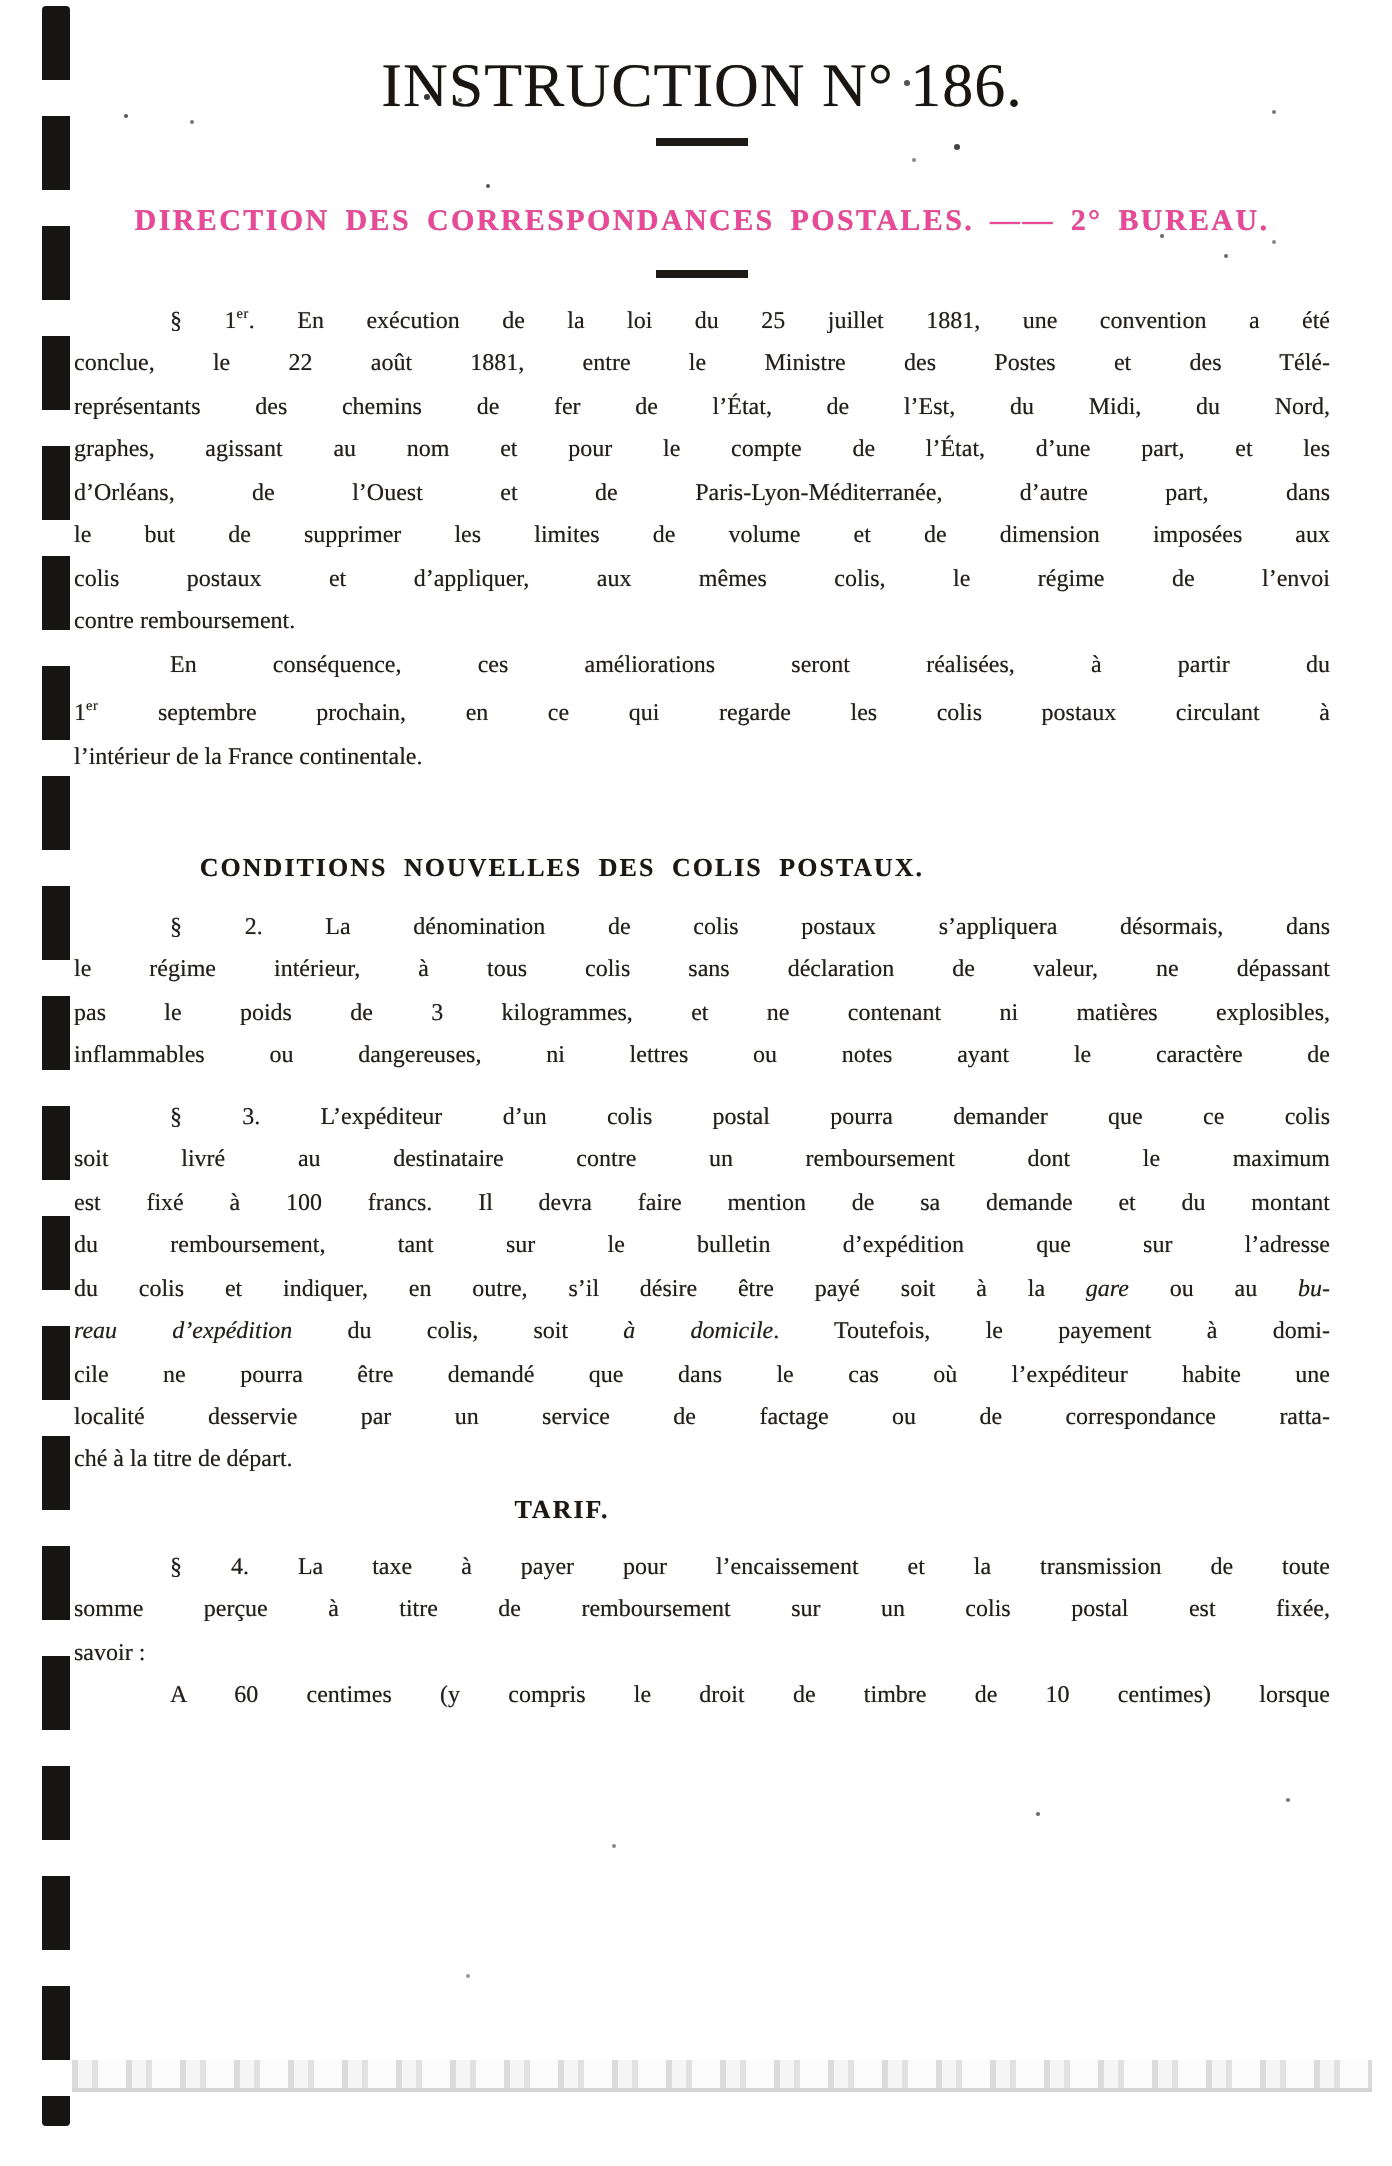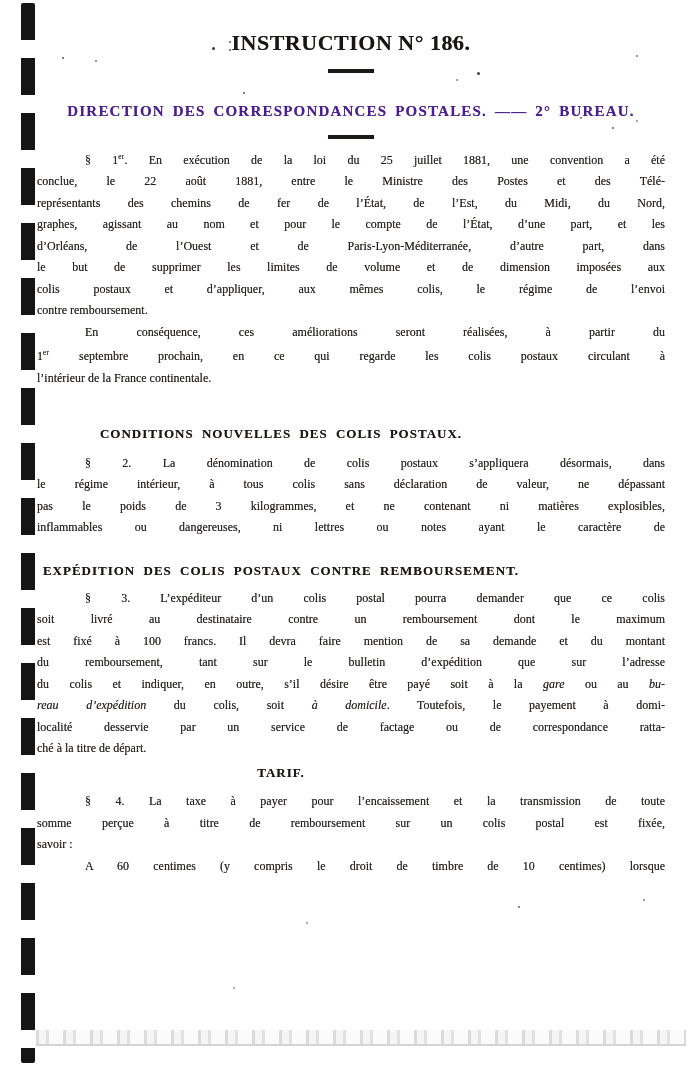--- a/index.html
+++ b/index.html
@@ -21,28 +21,28 @@
     background:repeating-linear-gradient(90deg,#d5d5d5 0 3px,#f4f4f4 3px 10px,#dcdcdc 10px 13px,#fbfbfb 13px 27px);
     border-bottom:2px solid #cdcdcd;opacity:.85;
   }
   .speck{position:absolute;border-radius:50%;}
   .content{
     position:absolute;left:37px;top:0;width:628px;
     color:#221e1b;
     text-shadow:0 0 .4px rgba(20,15,10,.55);
   }
   .title{
-    margin:29px 0 0 0;font-size:22px;font-weight:700;letter-spacing:.5px;
+    margin:29px 0 0 0;font-size:31px;font-weight:400;letter-spacing:.5px;
     text-align:center;color:#181512;line-height:28px;
   }
   .rule{width:46px;height:4px;background:#1c1916;margin:12px auto 0 auto;}
   .rule2{margin-top:15px;}
   .dept{
     margin-top:30px;font-size:15px;font-weight:700;letter-spacing:1.2px;
-    word-spacing:3px;text-align:center;line-height:17px;color:#4c1d95;
+    word-spacing:3px;text-align:center;line-height:17px;color:#ec4899;
   }
   .subject{margin-top:25px;font-size:20px;font-weight:700;line-height:28px;color:#171310;}
   .subject .line.in{text-indent:47px;}
   .para{font-size:12px;line-height:21.45px;}
   .line{white-space:normal;}
   .j{text-align:justify;text-align-last:justify;}
   .in{text-indent:48px;}
   .it{font-style:italic;}
   .sup{font-size:60%;vertical-align:super;letter-spacing:.3px;}
   .sec-heading{
@@ -97,28 +97,28 @@
           <div class="line j"><span>1</span><span class="sup">er</span><span> septembre prochain, en ce qui regarde les colis postaux circulant à</span></div>
           <div class="line"><span>l’intérieur de la France continentale.</span></div>
         </div>
         <div class="sec-heading" style="margin-top: 37px;">CONDITIONS NOUVELLES DES COLIS POSTAUX.</div>
         <div class="para" style="margin-top: 11px;">
           <div class="line j in"><span>§ 2. La dénomination de colis postaux s’appliquera désormais, dans</span></div>
           <div class="line j"><span>le régime intérieur, à tous colis sans déclaration de valeur, ne dépassant</span></div>
           <div class="line j"><span>pas le poids de 3 kilogrammes, et ne contenant ni matières explosibles,</span></div>
           <div class="line j"><span>inflammables ou dangereuses, ni lettres ou notes ayant le caractère de</span></div>
         </div>
-        <div class="sec-heading" style="margin-top: 24px;">EXPÉDITION DES COLIS POSTAUX CONTRE REMBOURSEMENT.</div>
         <div class="para" style="margin-top: 9px;">
           <div class="line j in"><span>§ 3. L’expéditeur d’un colis postal pourra demander que ce colis</span></div>
           <div class="line j"><span>soit livré au destinataire contre un remboursement dont le maximum</span></div>
           <div class="line j"><span>est fixé à 100 francs. Il devra faire mention de sa demande et du montant</span></div>
           <div class="line j"><span>du remboursement, tant sur le bulletin d’expédition que sur l’adresse</span></div>
           <div class="line j"><span>du colis et indiquer, en outre, s’il désire être payé soit à la </span><span class="it">gare</span><span> ou au </span><span class="it">bu-</span></div>
           <div class="line j"><span class="it">reau d’expédition</span><span> du colis, soit </span><span class="it">à domicile</span><span>. Toutefois, le payement à domi-</span></div>
+          <div class="line j"><span>cile ne pourra être demandé que dans le cas où l’expéditeur habite une</span></div>
           <div class="line j"><span>localité desservie par un service de factage ou de correspondance ratta-</span></div>
           <div class="line"><span>ché à la titre de départ.</span></div>
         </div>
         <div class="sec-heading" style="margin-top: 6px;">TARIF.</div>
         <div class="para" style="margin-top: 10px;">
           <div class="line j in"><span>§ 4. La taxe à payer pour l’encaissement et la transmission de toute</span></div>
           <div class="line j"><span>somme perçue à titre de remboursement sur un colis postal est fixée,</span></div>
           <div class="line"><span>savoir :</span></div>
           <div class="line j in"><span>A 60 centimes (y compris le droit de timbre de 10 centimes) lorsque</span></div>
         </div>

